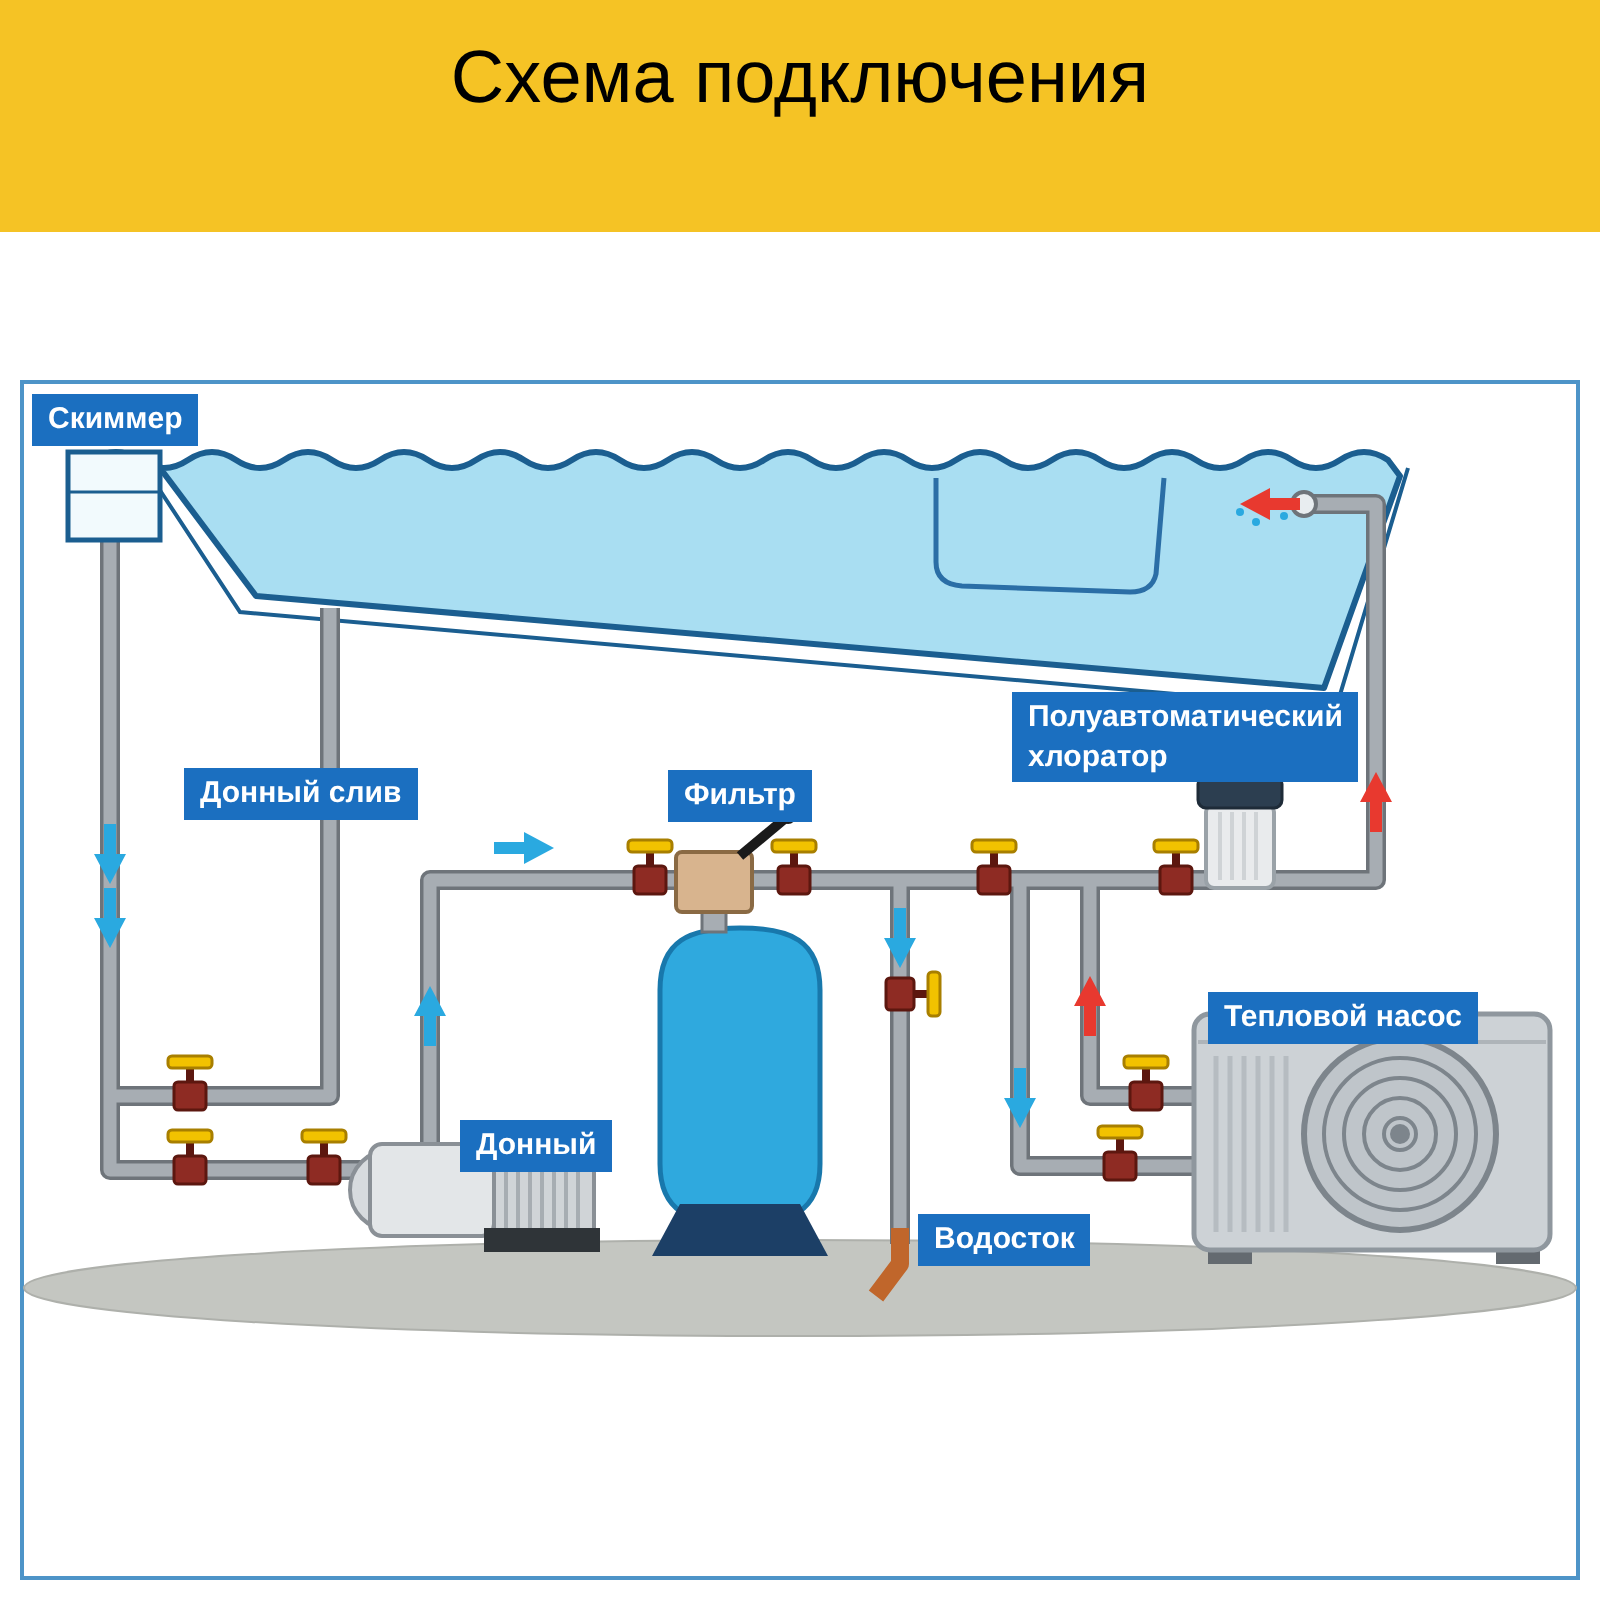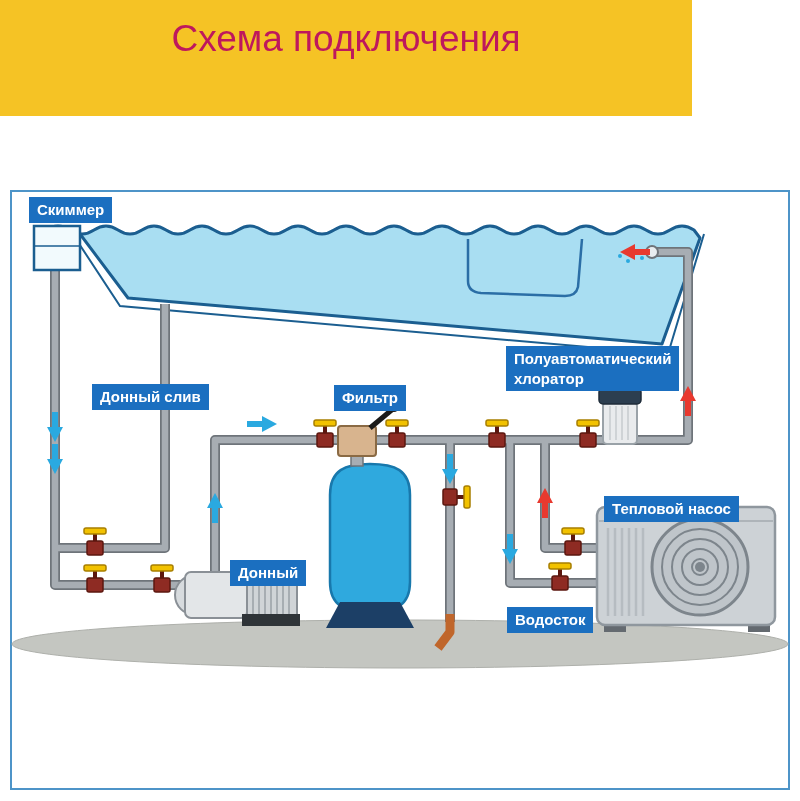--- a/index.html
+++ b/index.html
@@ -1,34 +1,34 @@
 <!DOCTYPE html>
 <html><head>
 <meta charset="utf-8">
 <style>
   html,body{margin:0;padding:0;background:#fff;}
   #stage{position:relative;width:800px;height:801px;background:#ffffff;overflow:hidden;
          font-family:"Liberation Sans",sans-serif;}
-  #header{position:absolute;left:0;top:0;width:692px;height:116px;background:#F5C325;
-          color:#be185d;text-align:center;}
+  #header{position:absolute;left:0;top:0;width:800px;height:116px;background:#F5C325;
+          color:#000000;text-align:center;}
   #header .t1{padding-top:16px;font-size:37px;line-height:46px;font-weight:400;}
   #header .t2{font-size:37px;line-height:46px;font-weight:400;}
   #frame{position:absolute;left:10px;top:190px;width:776px;height:596px;
          border:2px solid #4D94C8;background:transparent;}
   svg{position:absolute;left:0;top:0;}
   .lbl{position:absolute;background:#1B6FC0;color:#fff;font-size:15px;font-weight:700;
        padding:3px 8px;line-height:1.3;white-space:nowrap;z-index:5;}
-  #lbl-skimmer{left:16px;top:197px;margin-left:13px;}
+  #lbl-skimmer{left:16px;top:197px;}
   #lbl-nozzle{left:586px;top:197px;}
   #lbl-bottom-drain{left:92px;top:384px;}
   #lbl-filter{left:334px;top:385px;}
   #lbl-chlorinator{left:506px;top:346px;}
   #lbl-pump{left:230px;top:560px;}
   #lbl-heatpump{left:604px;top:496px;text-align:center;}
-  #lbl-drain{left:459px;top:607px;margin-left:48px;}
+  #lbl-drain{left:459px;top:607px;}
 </style>
 </head>
 <body>
 
 <div id="stage">
 
   <div id="header">
     <div class="t1">Схема подключения</div>
   </div>
 

